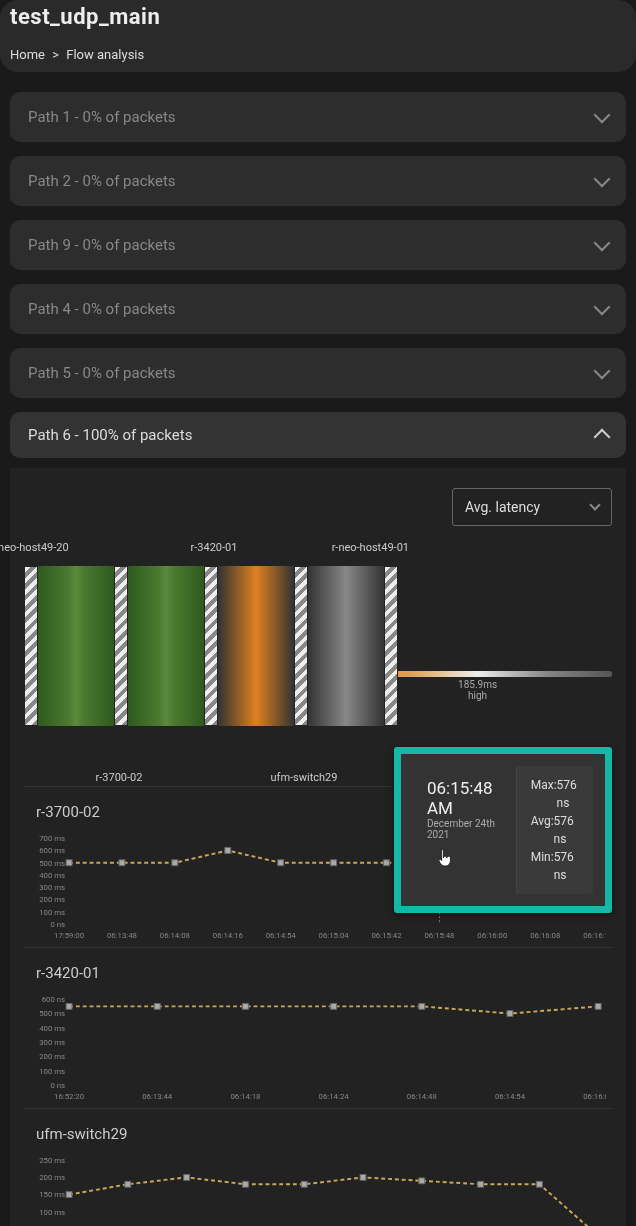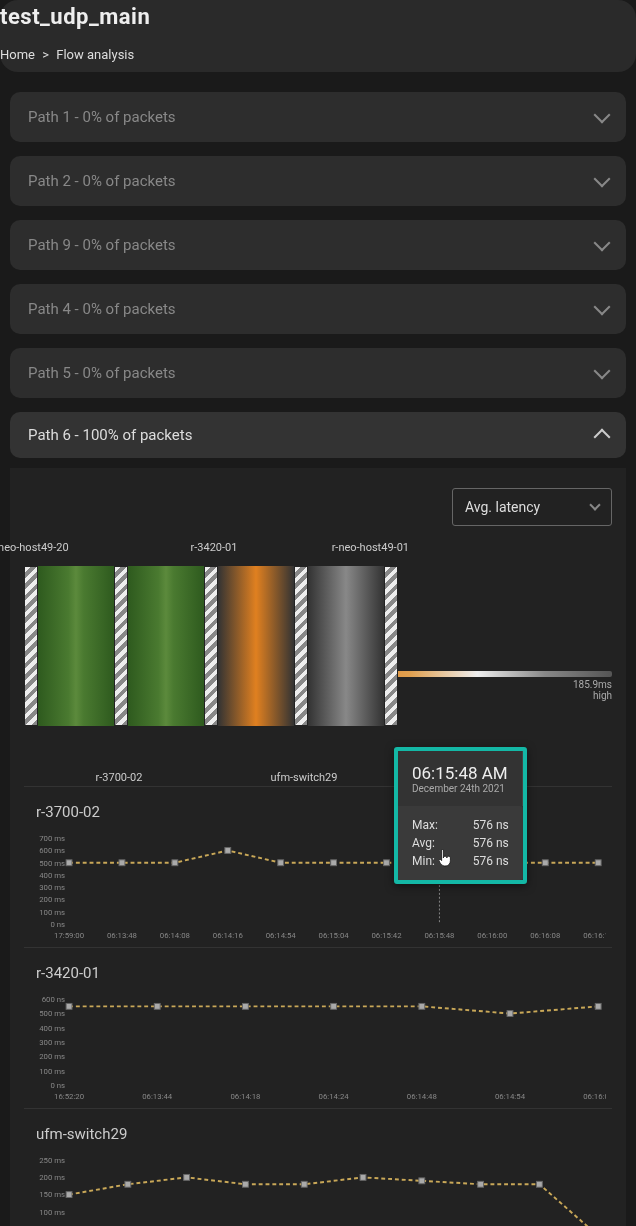--- a/index.html
+++ b/index.html
@@ -1,17 +1,17 @@
 <!DOCTYPE html>
 <html><head>
 <meta charset="utf-8">
 <style>
 * { box-sizing: border-box; margin: 0; padding: 0; }
 body { background: #1a1a1a; color: #ccc; font-family: -apple-system, "Segoe UI", Roboto, Arial, sans-serif; width: 636px; }
-.header { padding: 4px 0 10px; background: #2a2a2a; border-radius: 18px; }
+.header { padding: 4px 10px 10px; background: #2a2a2a; border-radius: 18px; }
 .title { font-size: 22px; font-weight: 700; color: #eee; letter-spacing: .5px; }
 .breadcrumb { font-size: 13px; color: #ddd; margin-top: 18px; }
 .breadcrumb .sep { margin: 0 4px; }
 .path-list { padding: 20px 10px 10px; }
 .path-row { background: #2d2d2d; border-radius: 10px; margin-bottom: 14px; padding: 16px 18px; display: flex; align-items: center; justify-content: space-between; cursor: pointer; }
 .path-row .label { color: #888; font-size: 15px; }
 .path-row.active { background: #333; padding: 14px 18px; margin-bottom: 0; }
 .path-row.active .label { color: #ddd; }
 .chevron { width: 12px; height: 12px; border-right: 2px solid #888; border-bottom: 2px solid #888; transform: rotate(45deg); margin-top: -4px; }
 .chevron.up { transform: rotate(-135deg); margin-top: 4px; }
@@ -22,26 +22,26 @@
 .topo { position: relative; width: 380px; height: 200px; }
 .topo-label-top { position: absolute; top: -24px; font-size: 11px; color: #ccc; text-align: center; width: 80px; line-height: 1.1; }
 .topo-label-bot { position: absolute; bottom: -18px; font-size: 11px; color: #ccc; text-align: center; width: 80px; }
 .pillar { position: absolute; top: 0; width: 14px; height: 160px; background: repeating-linear-gradient(135deg,#eee,#eee 4px,#888 4px,#888 8px); border:1px solid #222;}
 .seg { position: absolute; top: 0; height: 160px; }
 .seg.green { background: linear-gradient(to right, #2e5a1e, #4a7a30 40%, #5c8a3c 50%, #4a7a30 60%, #2e5a1e); }
 .seg.orange { background: linear-gradient(to right, #333, #e08020 50%, #333); }
 .seg.gray { background: linear-gradient(to right, #333, #888 50%, #333); }
 .legend-row { margin-top: 40px; width: 320px; }
 .legend-bar { height: 6px; background: linear-gradient(to right, #e08020, #e0a050, #eee, #888, #555); border-radius:2px;}
-.legend-text { font-size: 10px; color: #aaa; text-align: right; line-height:1.1; margin-top:2px;}
+.legend-text { font-size: 10px; color: #aaa; text-align: center; line-height:1.1; margin-top:2px;}
 .chart-section { border-top: 1px solid #333; padding: 16px 6px 4px; position: relative; }
 .chart-title { font-size: 15px; color: #ccc; margin-bottom: 12px; padding-left: 6px;}
 .chart-svg { width: 100%; height: 110px; display: block; }
 .axis-text { fill: #888; font-size: 8px; }
-.tooltip { position: absolute; background: #333; border: 4px solid #14b8a6; border-radius: 3px; display: flex; padding: 0; box-shadow: 0 2px 8px rgba(0,0,0,.5); flex-direction: column; }
+.tooltip { position: absolute; background: #333; border: 7px solid #14b8a6; border-radius: 3px; display: flex; padding: 12px; box-shadow: 0 2px 8px rgba(0,0,0,.5); }
 .tooltip .left { padding: 12px 14px; border-right: 1px solid #444; }
 .tooltip .left .time { color: #eee; font-size: 17px; }
 .tooltip .left .date { color: #aaa; font-size: 10px; }
 .tooltip .right { padding: 10px 14px; background: #3a3a3a; font-size: 12px; border-radius: 0 3px 3px 0;}
 .tooltip .right .row { display: flex; justify-content: space-between; gap: 0; color: #ddd; line-height:1.5;}
 .cursor-icon { position: absolute; width: 14px; height: 18px; }
 </style>
 </head>
 <body>
 

